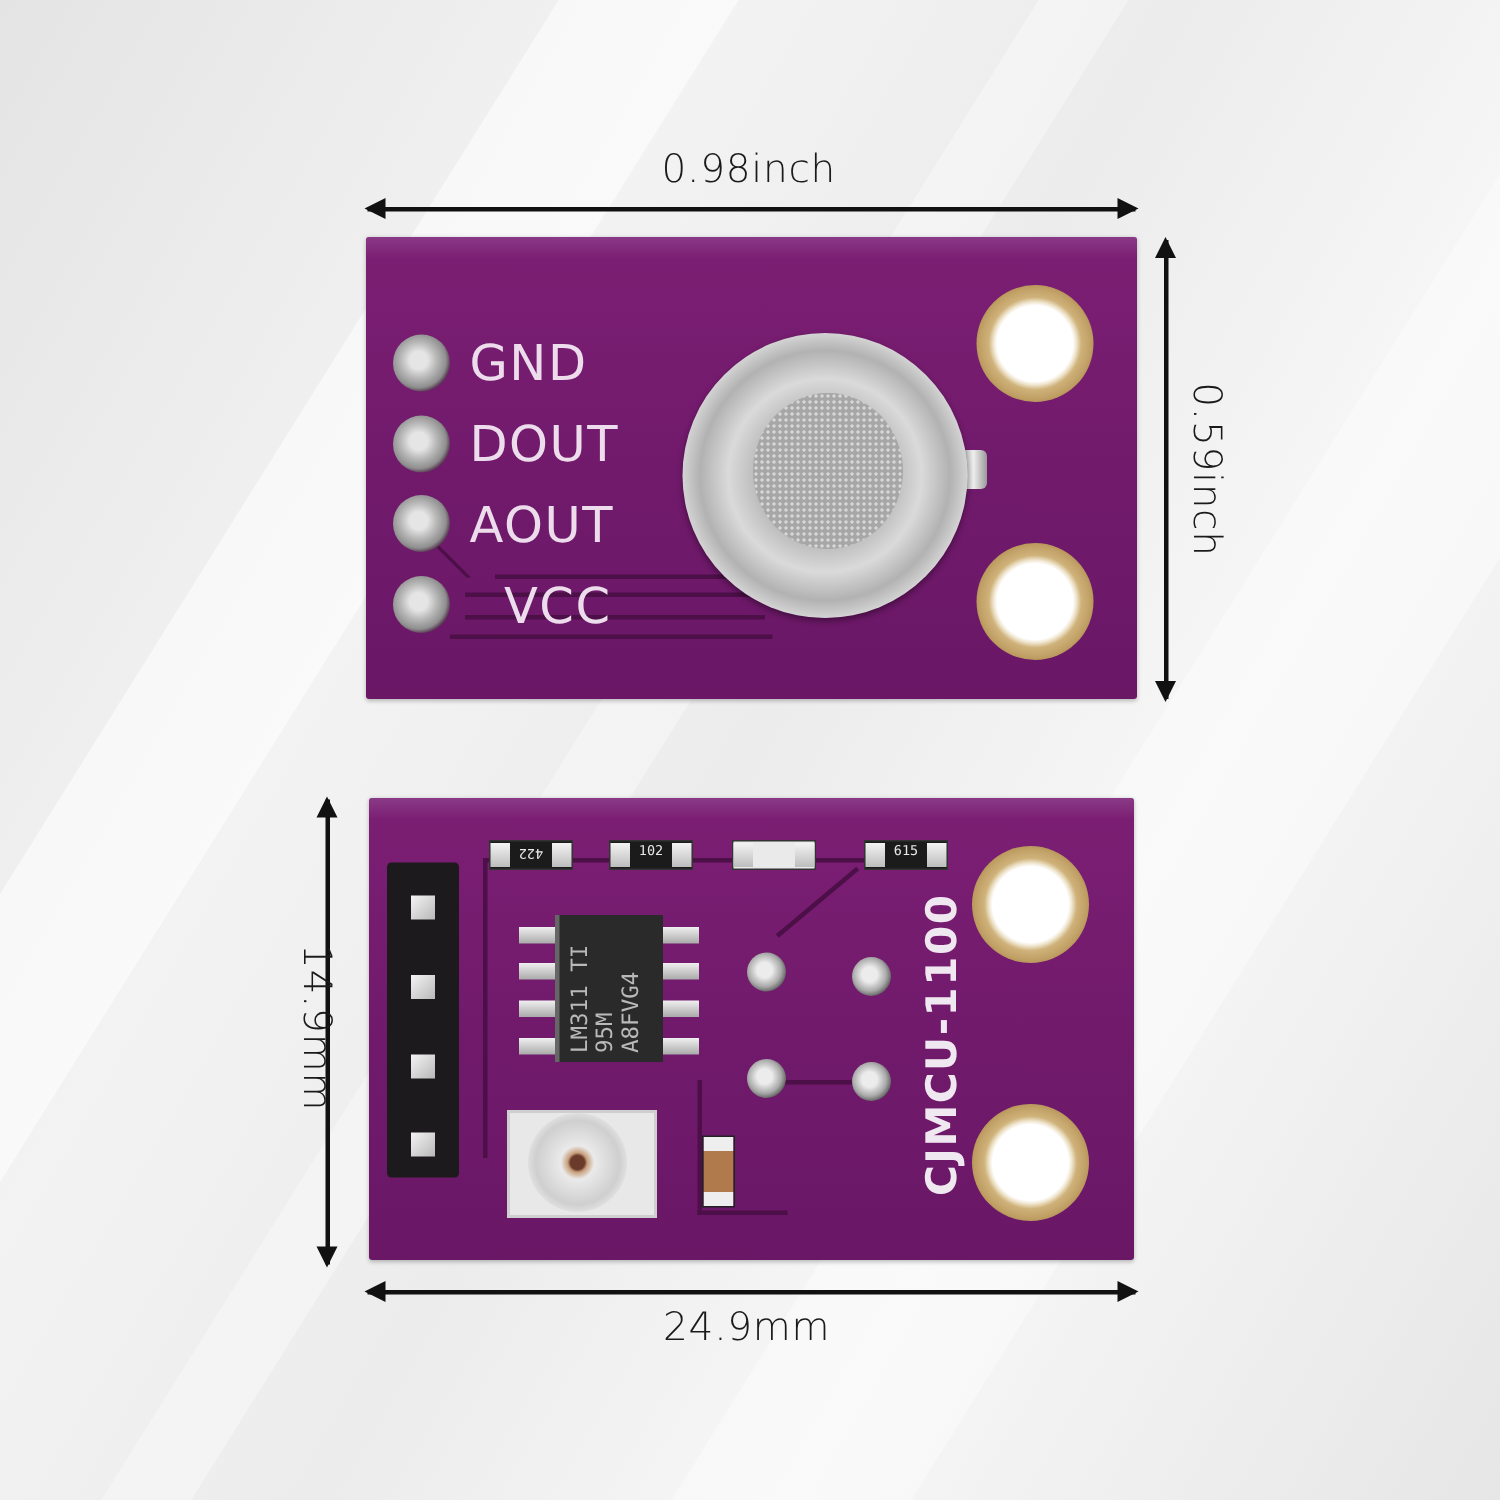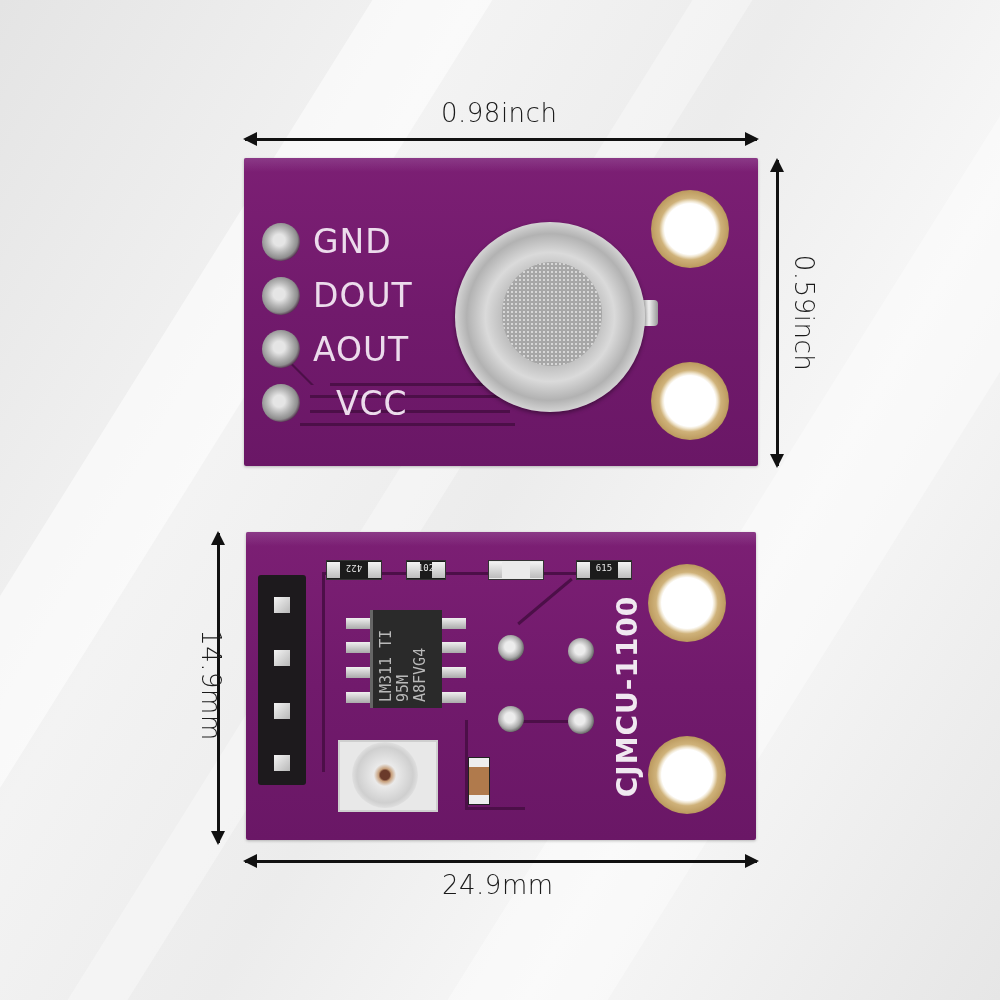--- a/index.html
+++ b/index.html
@@ -114,21 +114,21 @@
   <div class="header-pin" style="top:75px;"></div>
   <div class="header-pin" style="top:128px;"></div>
   <div class="header-pin" style="top:180px;"></div>
 </div>
 
 <div class="smd" style="left:326px; top:560px; width:56px;">
   <div class="cap" style="left:0;"></div>
     <div class="cap" style="right:0;"></div>
   <span class="lbl" style="transform:translateX(-50%) rotate(180deg);">422</span>
 </div>
-<div class="smd" style="left:406px; top:560px; width:40px;">
+<div class="smd" style="left:406px; top:560px; width:56px;">
   <div class="cap" style="left:0;"></div>
     <div class="cap" style="right:0;"></div>
   <span class="lbl">102</span>
 </div>
 <div class="smd" style="left:488px; top:560px; width:56px; background:#eaeaea;">
   <div class="cap" style="left:0;"></div>
     <div class="cap" style="right:0;"></div>
   <span class="lbl"></span>
 </div>
 <div class="smd" style="left:576px; top:560px; width:56px;">

